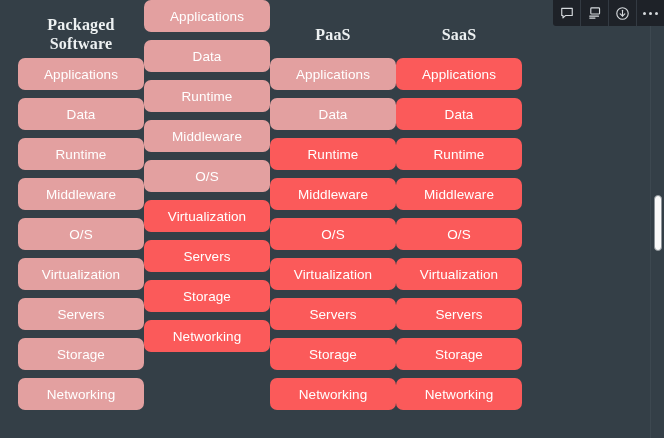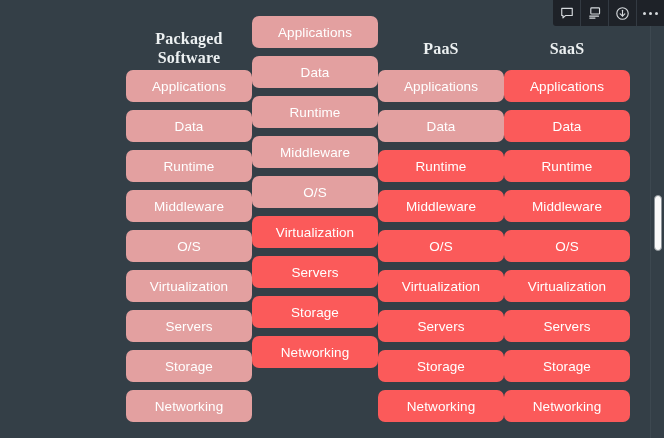--- a/index.html
+++ b/index.html
@@ -17,22 +17,22 @@
   }
 
   
   #diagram {
     position: absolute;
     left: 0; top: 0;
     width: 648px;
     height: 438px;
     display: flex;
     flex-direction: row;
-    justify-content: flex-end;
-    padding: 16px 18px;
+    justify-content: flex-start;
+    padding: 0 18px;
     box-sizing: border-box;
   }
   .column {
     width: 126px;
     display: flex;
     flex-direction: column;
     align-items: center;
   }
   .col-title {
     font-family: "Liberation Serif", serif;

